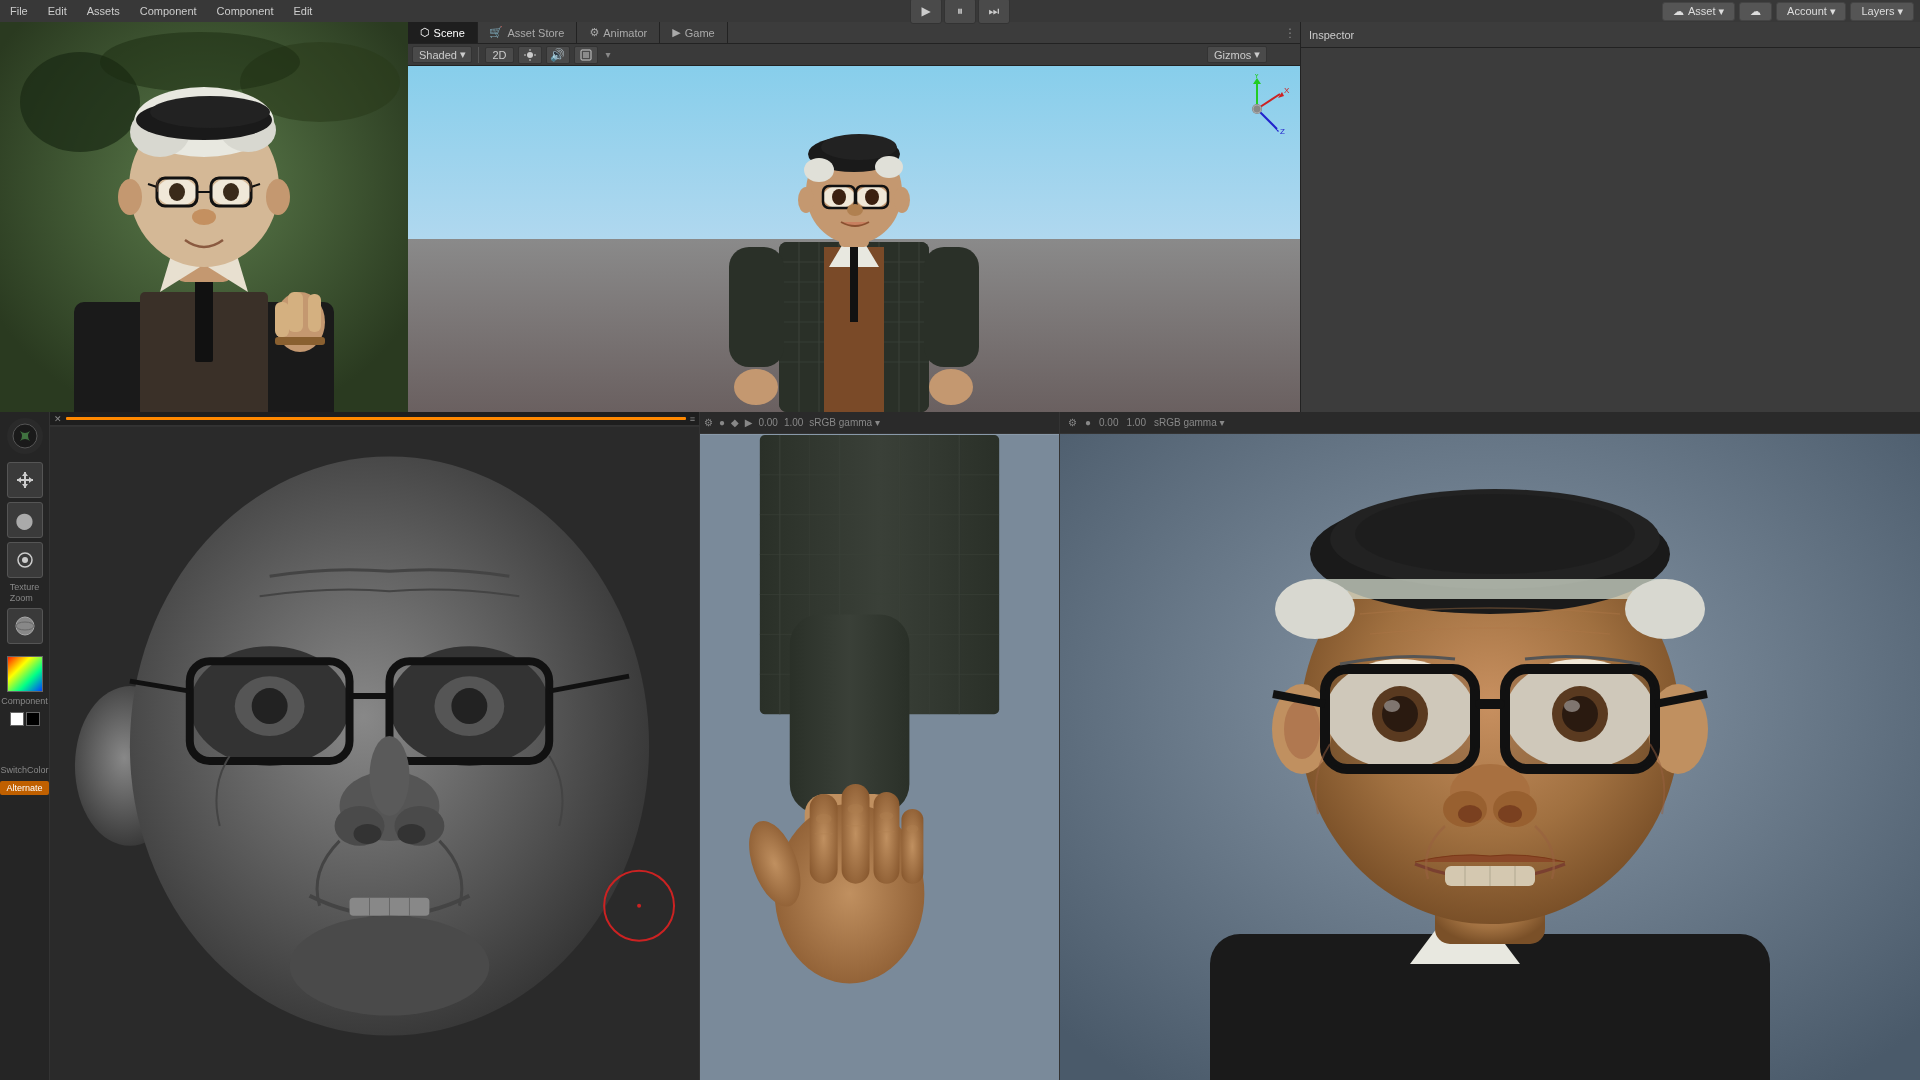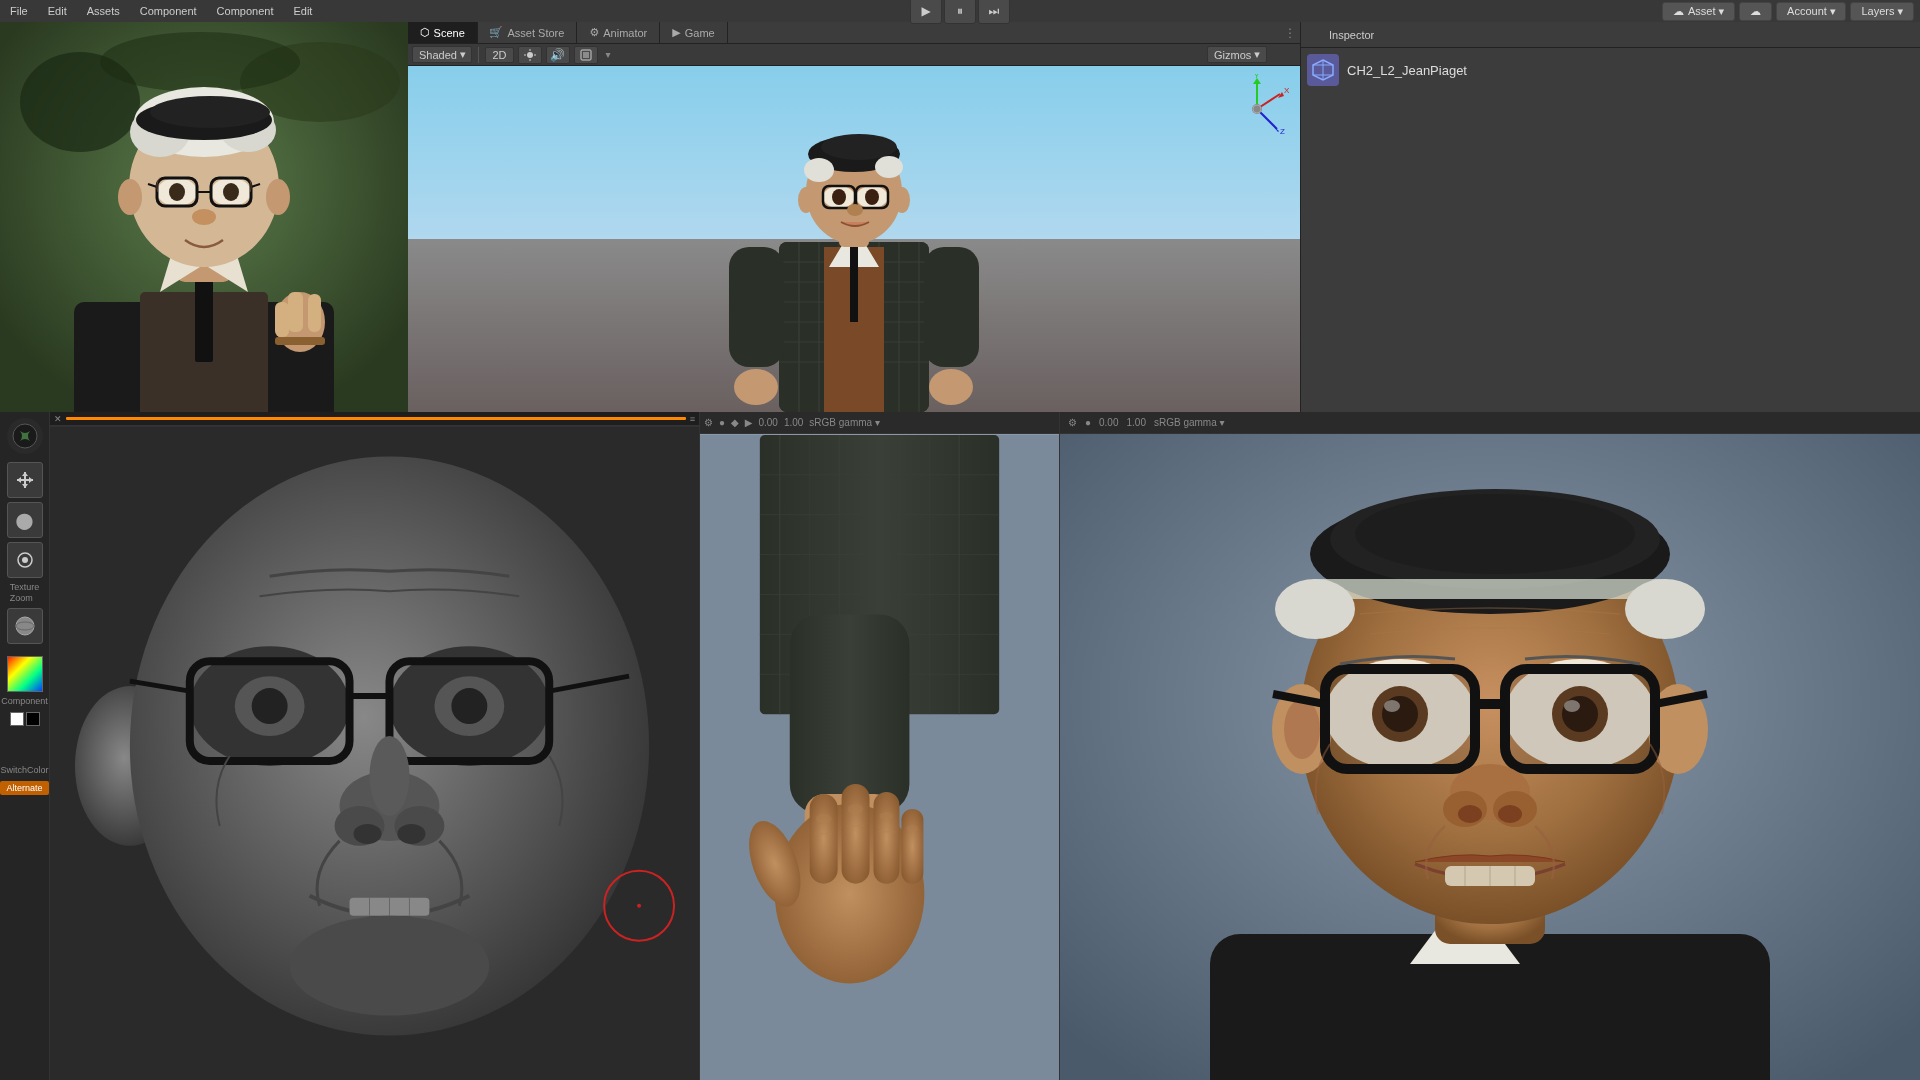--- a/index.html
+++ b/index.html
@@ -333,33 +333,21 @@
       <rect x="288" y="270" width="15" height="40" rx="6" fill="#d4b080"></rect>
       <rect x="308" y="272" width="13" height="38" rx="6" fill="#d4b080"></rect>
       <rect x="275" y="280" width="14" height="35" rx="6" fill="#d4b080"></rect>
 
       <rect x="275" y="315" width="50" height="8" rx="3" fill="#8a6030"></rect>
     </svg>
   </div>
 
   <div id="inspector-panel" style="position:absolute; top:0; right:0; width:620px; height:390px; background:#3c3c3c; border-left:1px solid #222;">
     <div id="inspector-header" style="height:26px; background:#3c3c3c; display:flex; align-items:center; padding:0 8px; gap:8px; border-bottom:1px solid #222;">
-      <span style="font-size:11px; color:#ccc;margin-left:20px;">Inspector</span>
-    </div>
-    <div style="padding:6px; display:flex; align-items:center; gap:8px;">
-      <div style="width:32px; height:32px; background:#5a5a9a; border-radius:4px; display:flex; align-items:center; justify-content:center;">
-
-        <svg width="24" height="24" viewBox="0 0 24 24">
-          <polygon points="12,2 22,7 22,17 12,22 2,17 2,7" fill="none" stroke="#88aaff" stroke-width="1.5"></polygon>
-          <line x1="12" y1="2" x2="12" y2="22" stroke="#88aaff" stroke-width="1"></line>
-          <line x1="2" y1="7" x2="22" y2="7" stroke="#88aaff" stroke-width="1"></line>
-          <line x1="2" y1="17" x2="22" y2="17" stroke="#88aaff" stroke-width="1"></line>
-        </svg>
-      </div>
-      <span style="font-size:13px; color:#ddd; font-weight:500;">CH2_L2_JeanPiaget</span>
+      <span style="font-size:11px; color:#ccc;">Inspector</span>
     </div>
   </div>
 
   <div id="unity-editor" style="position:absolute; top:0; left:408px; width:892px; height:390px; background:#1e1e1e;">
 
     <div id="unity-tab-bar" style="height:22px; background:#3c3c3c; display:flex; align-items:center; border-bottom:1px solid #222;">
       <div class="unity-tab active" style="background:#1e1e1e; color:#fff; padding:0 12px; height:100%; display:flex; align-items:center; gap:4px; border-right:1px solid #222; font-size:11px;">
         <span>⬡</span>
         <span>Scene</span>
       </div>

